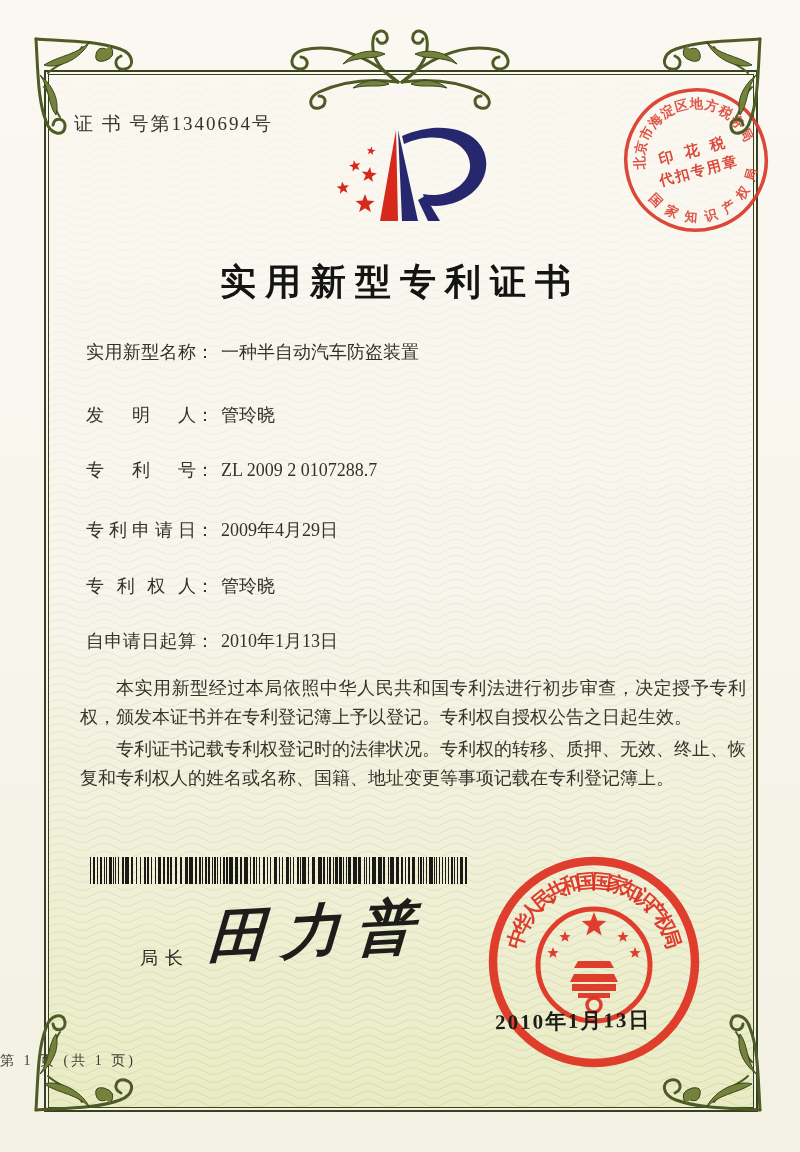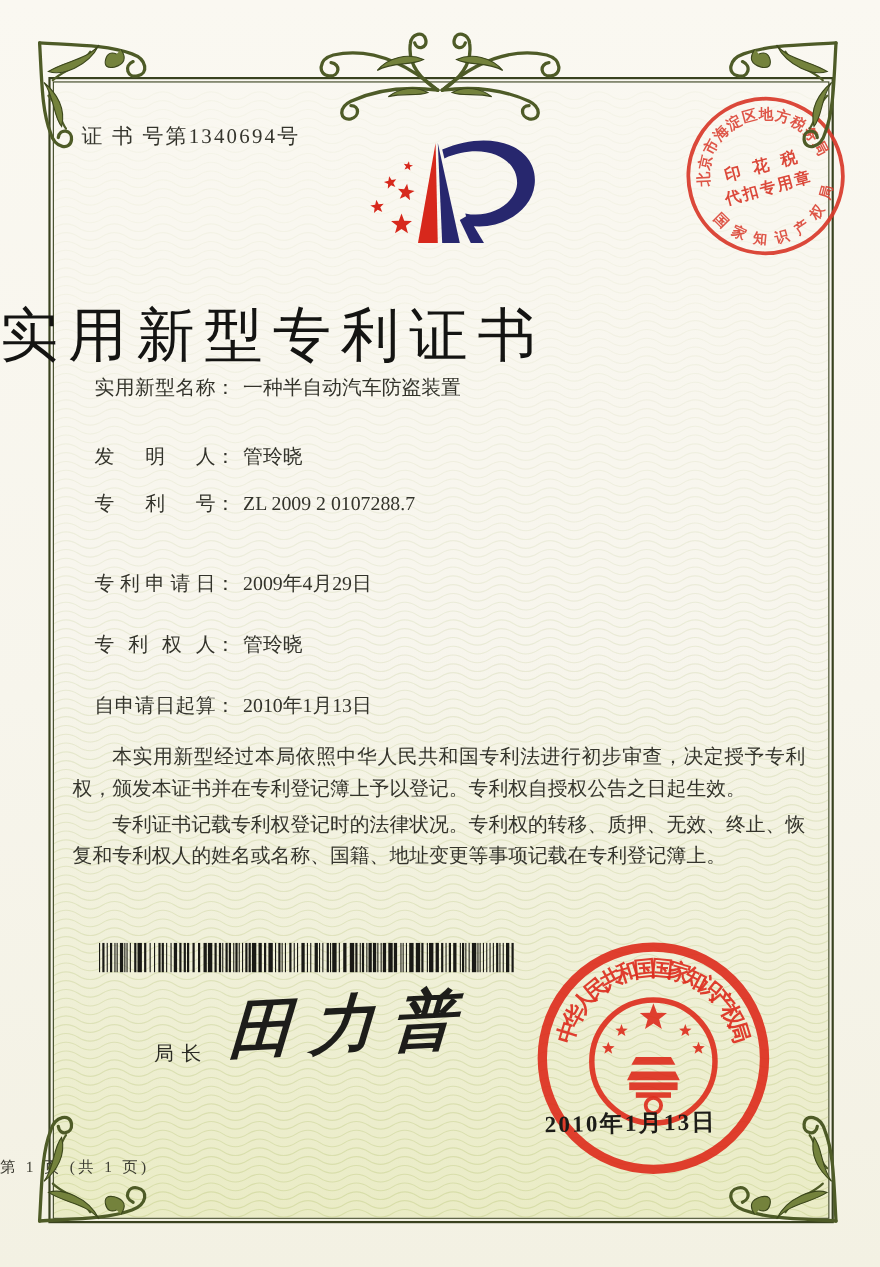--- a/index.html
+++ b/index.html
@@ -10,26 +10,26 @@
   }
   
   .frame{position:absolute;left:44px;top:70px;width:710px;height:1038px;border:2.5px solid #39421f;z-index:2;}
   .frame-inner{position:absolute;inset:2px;border:1px solid #39421f;overflow:hidden;}
   .waves{position:absolute;left:0;top:0;z-index:0;}
   .tint{position:absolute;inset:0;z-index:1;
     background:linear-gradient(180deg,rgba(250,249,242,0) 50%,rgba(230,234,186,0.35) 78%,rgba(226,231,172,0.55) 100%);}
   
   .content{position:absolute;inset:0;z-index:3;}
   .cert-no{position:absolute;left:74px;top:111px;font-size:19px;letter-spacing:2px;color:#35352d;}
-  .title{position:absolute;left:0;top:234px;width:100%;text-align:left;font-size:53px;font-weight:normal;
+  .title{position:absolute;left:0;top:234px;width:100%;text-align:center;font-size:36px;font-weight:bold;
          letter-spacing:9px;color:#141412;}
   .field{position:absolute;left:86px;font-size:18px;color:#33332b;white-space:nowrap;}
   .flabel{display:inline-block;width:110px;text-align:justify;text-align-last:justify;}
   .fvalue{margin-left:7px;}
-  .paras{position:absolute;left:66px;top:674px;width:666px;font-size:18px;line-height:29px;
+  .paras{position:absolute;left:80px;top:674px;width:666px;font-size:18px;line-height:29px;
          text-align:justify;color:#34342c;}
   .paras p{margin:0 0 3px 0;text-indent:2em;}
   .barcode{position:absolute;left:90px;top:857px;}
   .sig-label{position:absolute;left:140px;top:946px;font-size:18px;letter-spacing:7px;color:#2b2b24;text-align:right;}
   .sig-name{position:absolute;left:208px;top:893px;font-size:58px;font-weight:700;font-style:italic;
             letter-spacing:16px;color:#1d1d1a;transform:rotate(-3deg) skewX(-6deg);white-space:nowrap;}
   .issue-date{position:absolute;left:495px;top:1007px;font-size:21px;letter-spacing:2px;color:#1c1c18;
               font-weight:600;transform:rotate(-1deg);z-index:5;}
   .footer{position:absolute;left:0;top:1052px;width:100%;text-align:left;font-size:14px;
           letter-spacing:3px;color:#3c3c32;}
@@ -280,21 +280,21 @@
     </svg>
 
     <h1 class="title">实用新型专利证书</h1>
 
     <div class="field" style="top:340px">
       <span class="flabel">实用新型名称</span><span>：</span><span class="fvalue">一种半自动汽车防盗装置</span>
     </div>
     <div class="field" style="top:403px">
       <span class="flabel">发明人</span><span>：</span><span class="fvalue">管玲晓</span>
     </div>
-    <div class="field" style="top:446px">
+    <div class="field" style="top:458px">
       <span class="flabel">专利号</span><span>：</span><span class="fvalue">ZL 2009 2 0107288.7</span>
     </div>
     <div class="field" style="top:518px">
       <span class="flabel">专利申请日</span><span>：</span><span class="fvalue">2009年4月29日</span>
     </div>
     <div class="field" style="top:574px">
       <span class="flabel">专利权人</span><span>：</span><span class="fvalue">管玲晓</span>
     </div>
     <div class="field" style="top:629px">
       <span class="flabel">自申请日起算</span><span>：</span><span class="fvalue">2010年1月13日</span>

